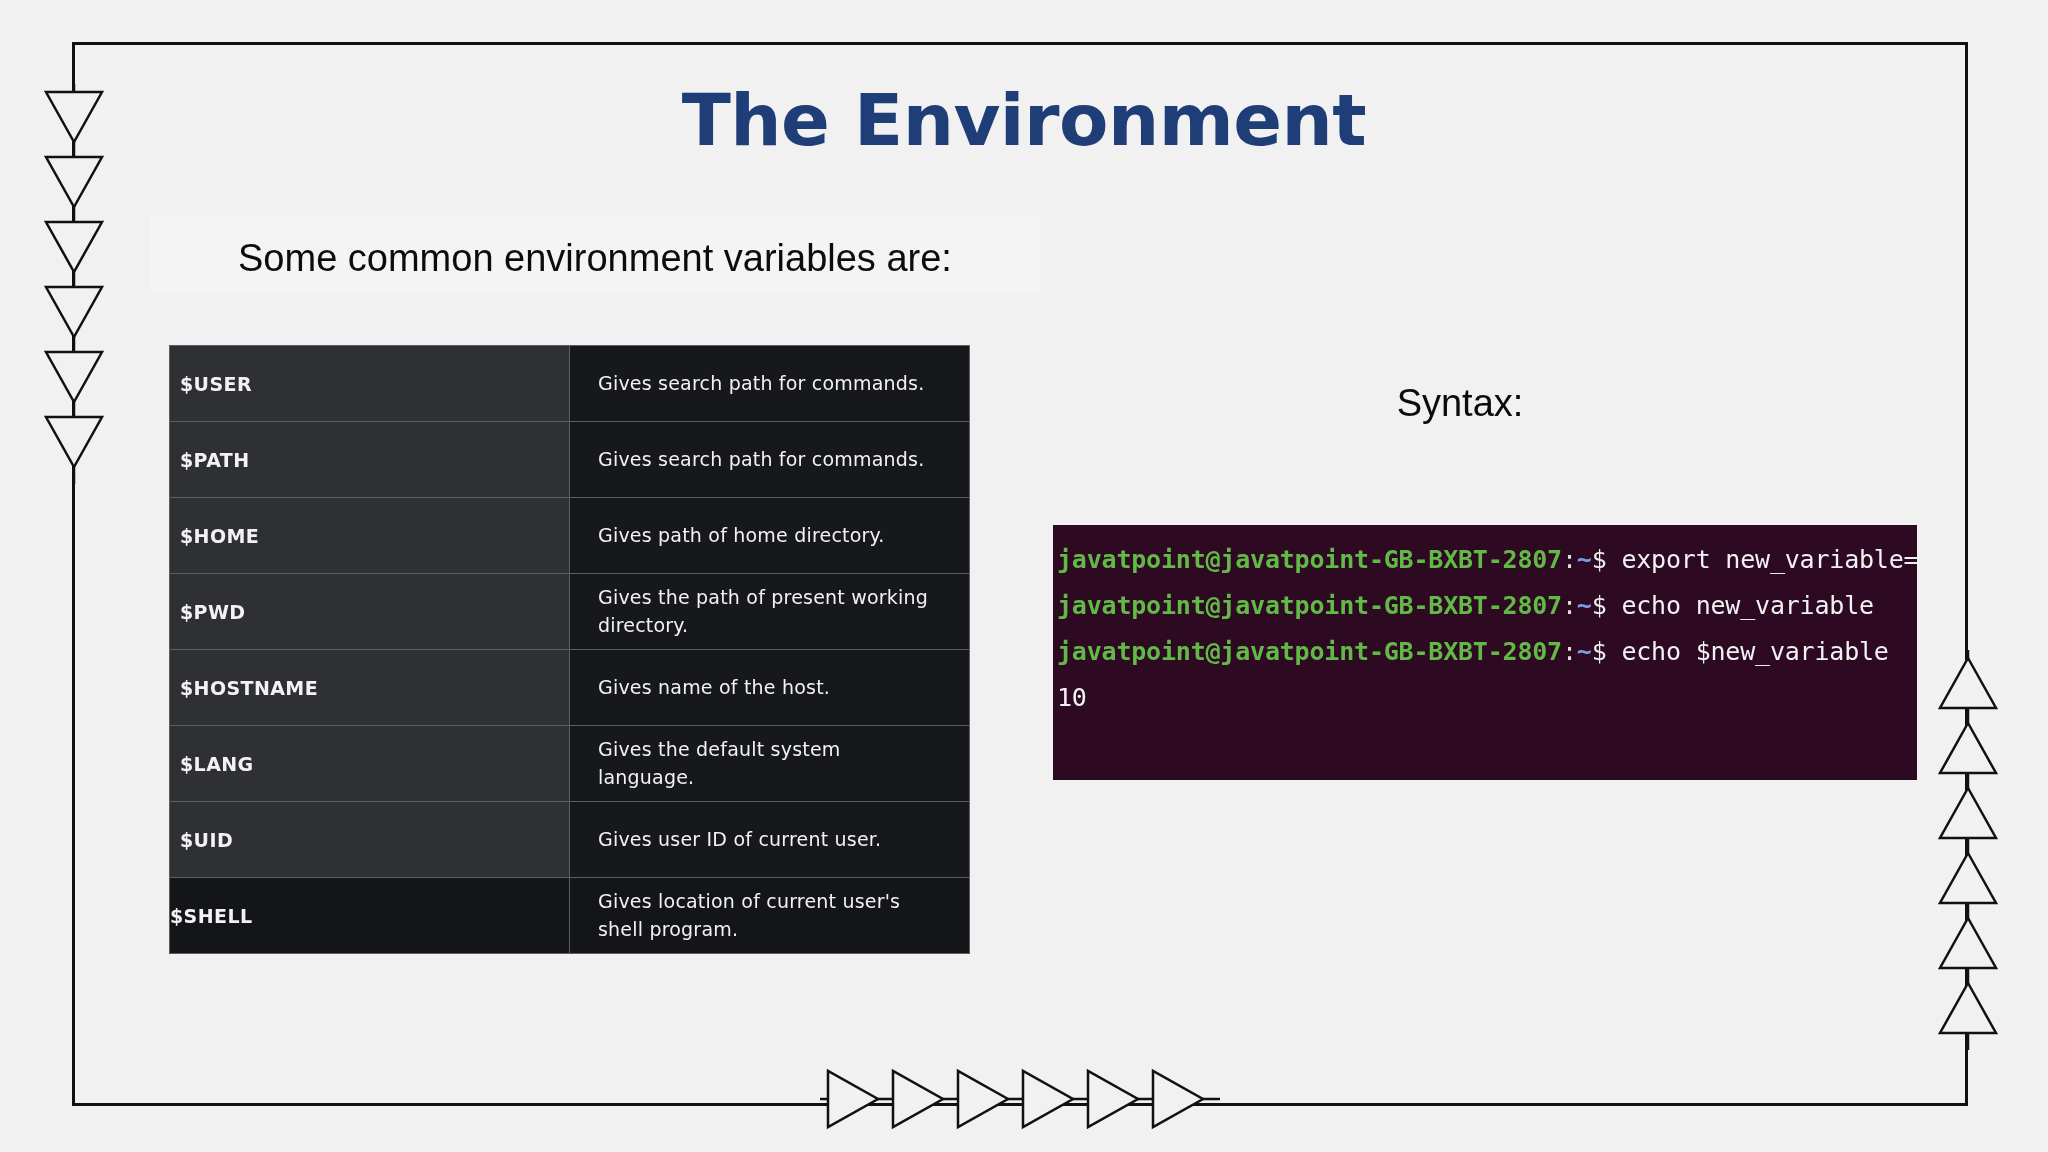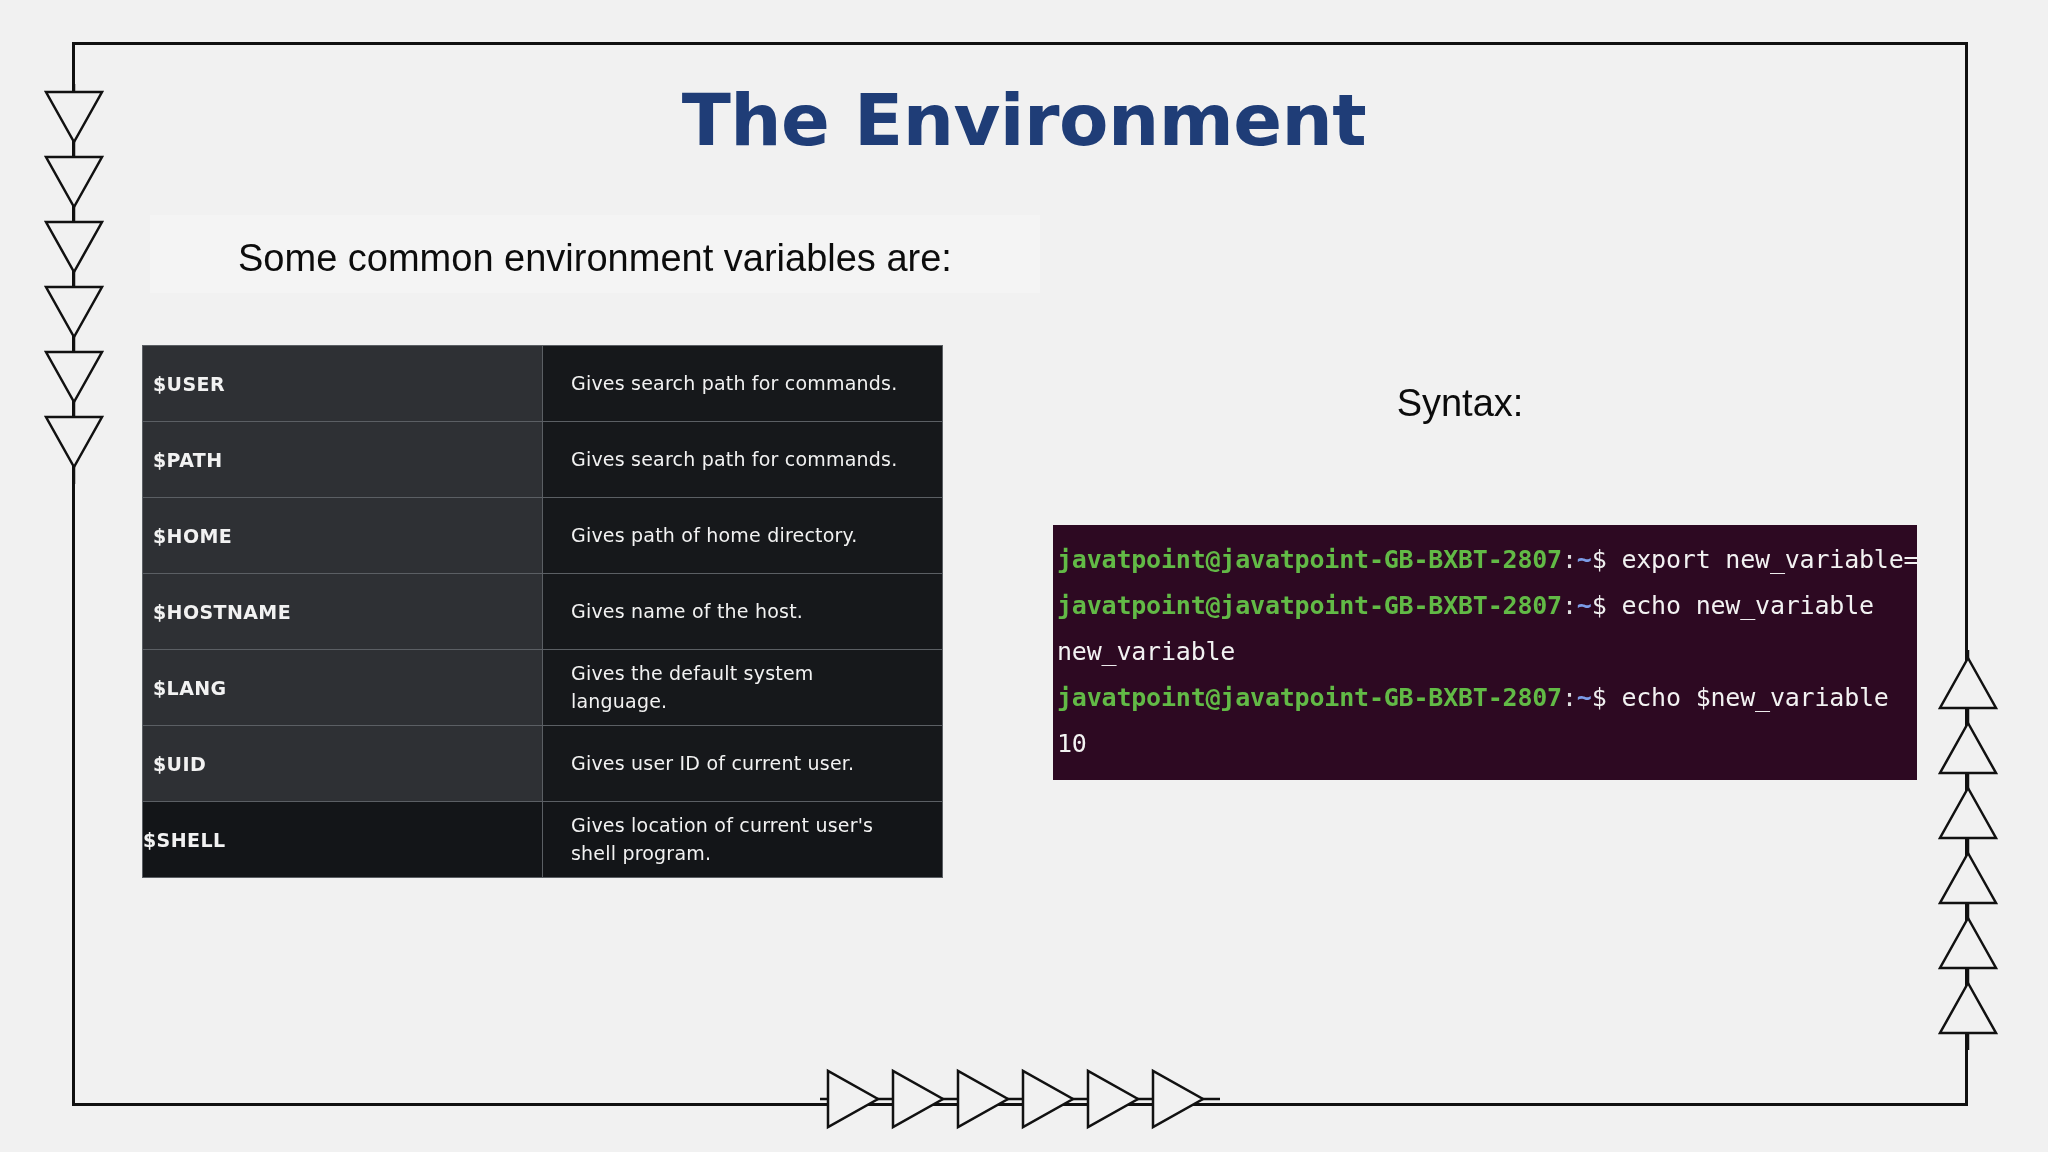--- a/index.html
+++ b/index.html
@@ -64,21 +64,21 @@
     left: 238px;
     top: 237px;
     font-size: 38px;
     color: #0c0c0c;
     white-space: nowrap;
   }
 
   
   #vars-table {
     position: absolute;
-    left: 142px;
+    left: 169px;
     top: 345px;
     width: 800px;
     border-collapse: collapse;
     background: #84cc16;
     table-layout: fixed;
   }
 
   #vars-table td {
     border: 1px solid #5b5f64;
     color: #f2f2f2;
@@ -216,20 +216,24 @@
     </tr>
     <tr>
       <td class="var-name">$PATH</td>
       <td class="var-desc">Gives search path for commands.</td>
     </tr>
     <tr>
       <td class="var-name">$HOME</td>
       <td class="var-desc">Gives path of home directory.</td>
     </tr>
     <tr>
+      <td class="var-name">$PWD</td>
+      <td class="var-desc">Gives the path of present working directory.</td>
+    </tr>
+    <tr>
       <td class="var-name">$HOSTNAME</td>
       <td class="var-desc">Gives name of the host.</td>
     </tr>
     <tr>
       <td class="var-name">$LANG</td>
       <td class="var-desc">Gives the default system language.</td>
     </tr>
     <tr>
       <td class="var-name">$UID</td>
       <td class="var-desc">Gives user ID of current user.</td>
@@ -243,18 +247,17 @@
 
 <div id="syntax-block">
   <div>Syntax:</div>
 </div>
 
 <div id="terminal">
   <div class="term-line"><span class="term-prompt-user">javatpoint@javatpoint-GB-BXBT-2807</span><span class="term-prompt-colon">:</span><span class="term-prompt-path">~</span><span class="term-prompt-dollar">$</span><span class="term-cmd"> </span><span class="term-cmd">export new_variable=10</span></div>
 
   <div class="term-line"><span class="term-prompt-user">javatpoint@javatpoint-GB-BXBT-2807</span><span class="term-prompt-colon">:</span><span class="term-prompt-path">~</span><span class="term-prompt-dollar">$</span><span class="term-cmd"> </span><span class="term-cmd">echo new_variable</span></div>
 
-  <div class="term-line term-out">new_variable</div>
 
   <div class="term-line"><span class="term-prompt-user">javatpoint@javatpoint-GB-BXBT-2807</span><span class="term-prompt-colon">:</span><span class="term-prompt-path">~</span><span class="term-prompt-dollar">$</span><span class="term-cmd"> </span><span class="term-cmd">echo $new_variable</span></div>
 
   <div class="term-line term-out">10</div>
 </div>
 
 </body></html>

